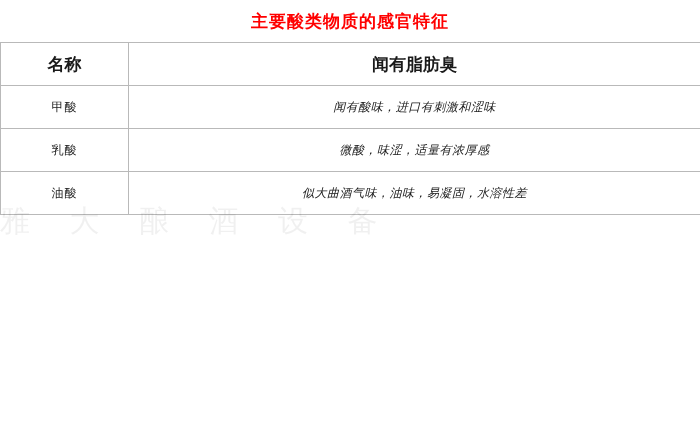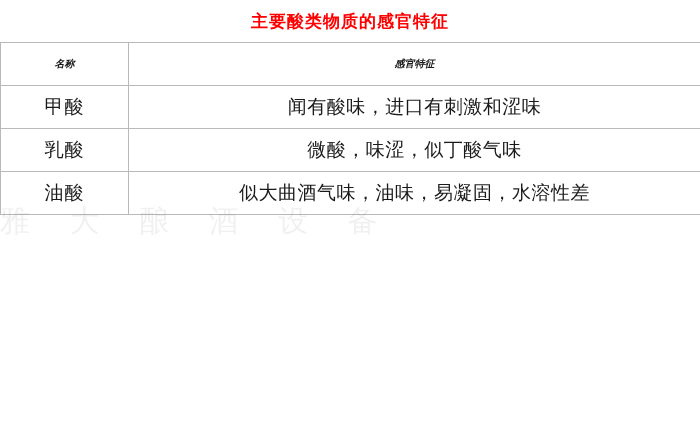--- a/index.html
+++ b/index.html
@@ -64,34 +64,34 @@
   }
   table.sensory col.c1 { width: 128px; }
   table.sensory col.c2 { width: 572px; }
   table.sensory th,
   table.sensory td {
     border: 1px solid #b9b9b9;
     height: 42px;
     padding: 0 6px;
     text-align: center;
     vertical-align: middle;
-    font-size: 19px;
+    font-size: 12px;
     color: #1a1a1a;
     background: transparent;
   }
   table.sensory th {
     font-weight: bold;
-    font-size: 10px;
-    font-style: italic;
+    font-size: 17px;
   }
   table.sensory tbody td.name-cell {
     letter-spacing: 1px;
   }
   table.sensory tbody td.desc-cell {
     letter-spacing: 0.5px;
+    font-style: italic;
   }
   
   table.sensory tr > *:first-child { border-left: 1px solid #b9b9b9; }
   table.sensory tr > *:last-child { border-right: 1px solid #b9b9b9; }
 </style>
 </head>
 <body>
 
 <div class="page">
 
@@ -104,31 +104,31 @@
   </div>
 
   <table class="sensory">
     <colgroup>
       <col class="c1">
       <col class="c2">
     </colgroup>
     <thead>
       <tr>
         <th>名称</th>
-        <th>感官特征</th>
+        <th>闻有脂肪臭</th>
       </tr>
     </thead>
     <tbody>
       <tr>
         <td class="name-cell">甲酸</td>
         <td class="desc-cell">闻有酸味，进口有刺激和涩味</td>
       </tr>
       <tr>
         <td class="name-cell">乳酸</td>
-        <td class="desc-cell">微酸，味涩，似丁酸气味</td>
+        <td class="desc-cell">微酸，味涩，适量有浓厚感</td>
       </tr>
       <tr>
         <td class="name-cell">油酸</td>
         <td class="desc-cell">似大曲酒气味，油味，易凝固，水溶性差</td>
       </tr>
     </tbody>
   </table>
 
 </div>
 

